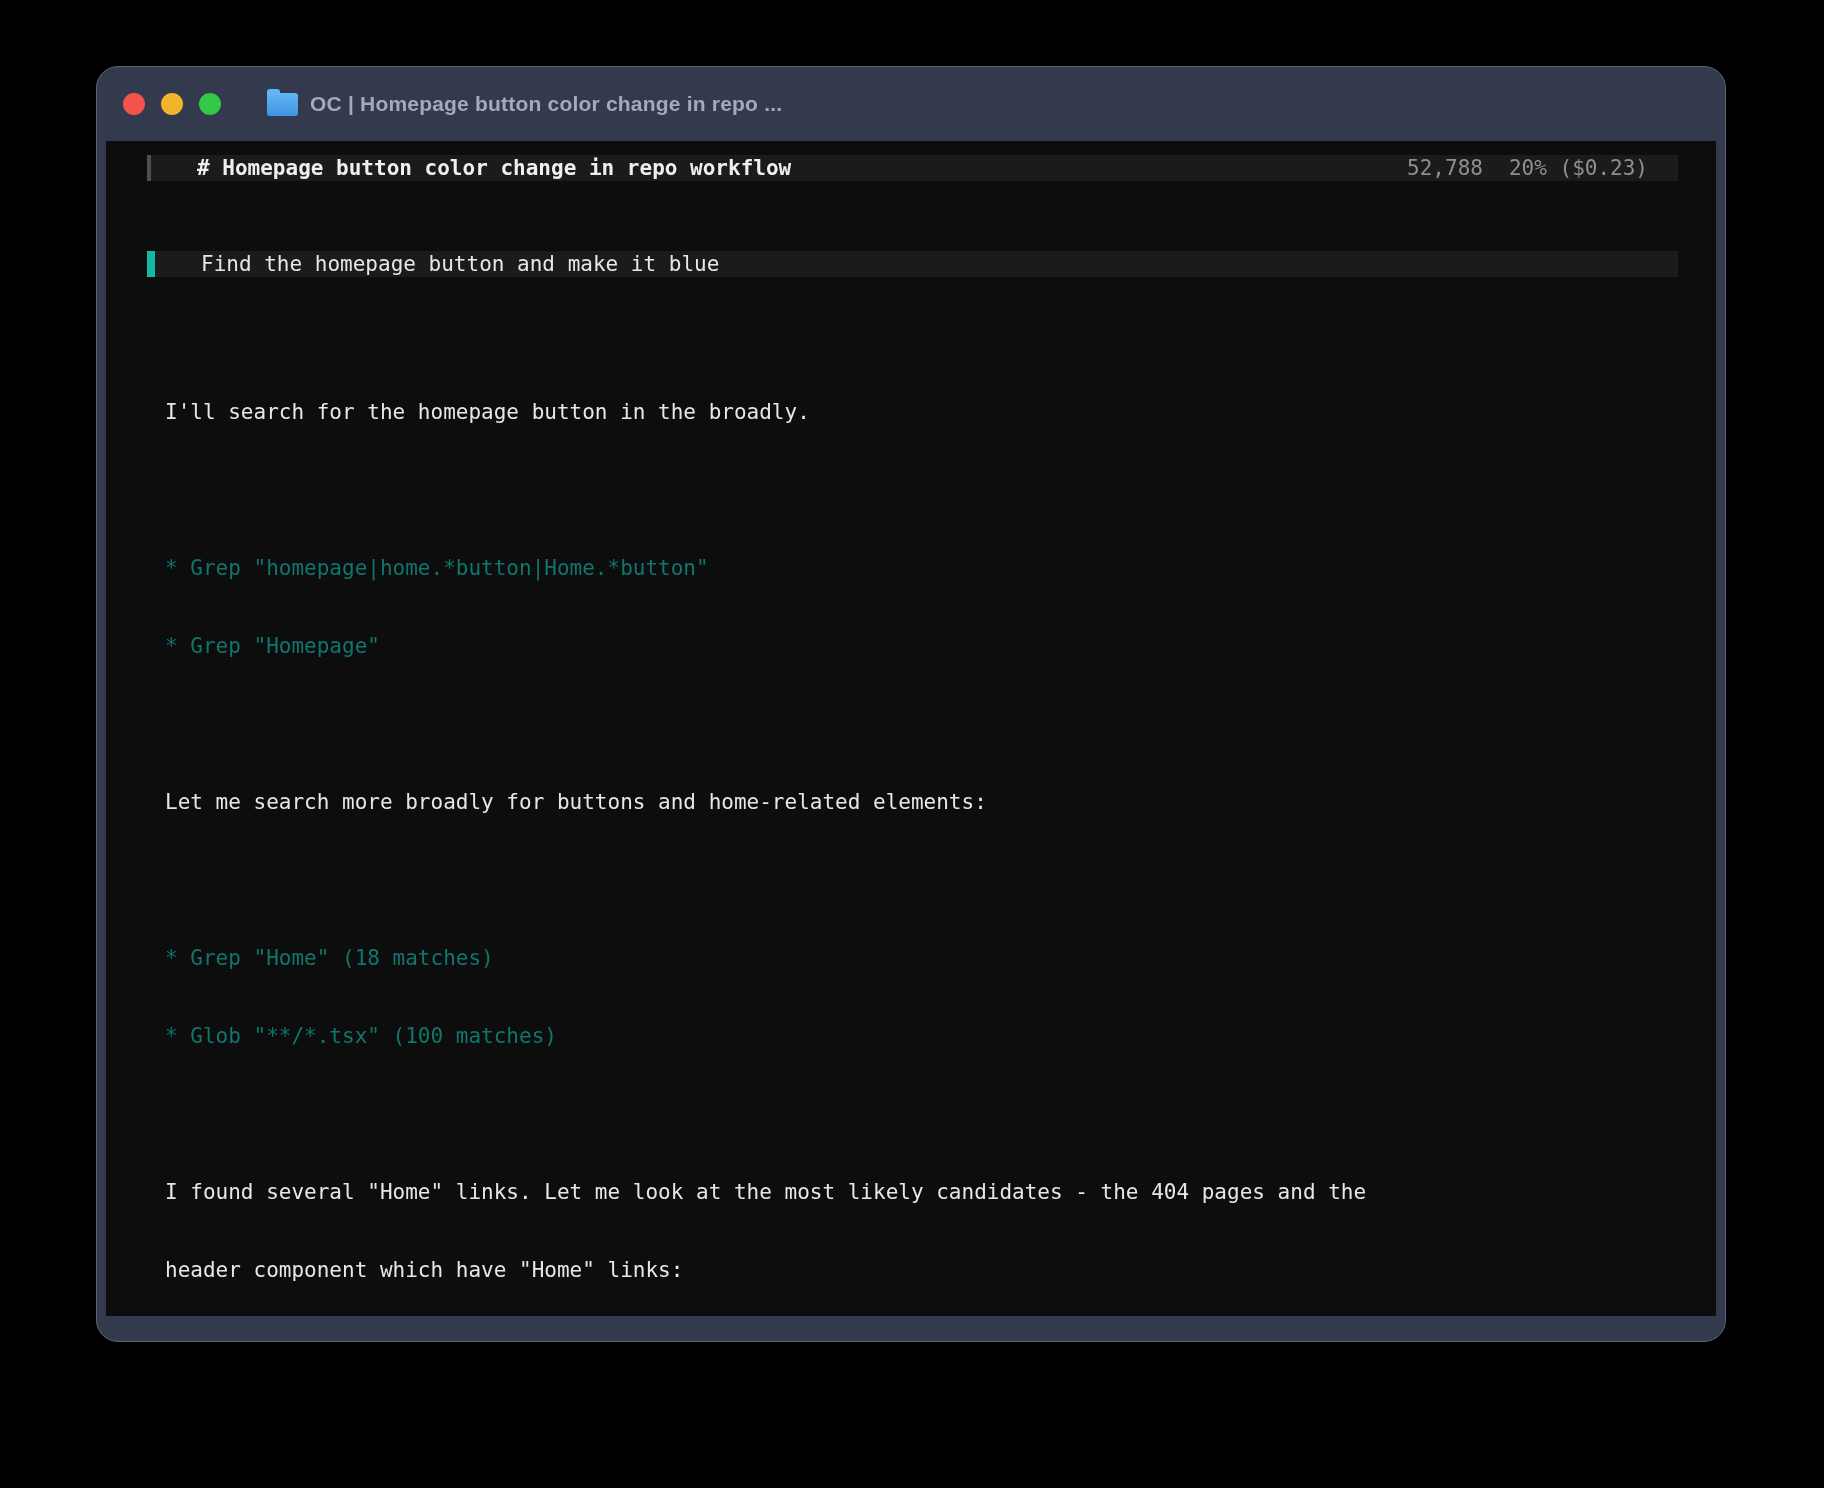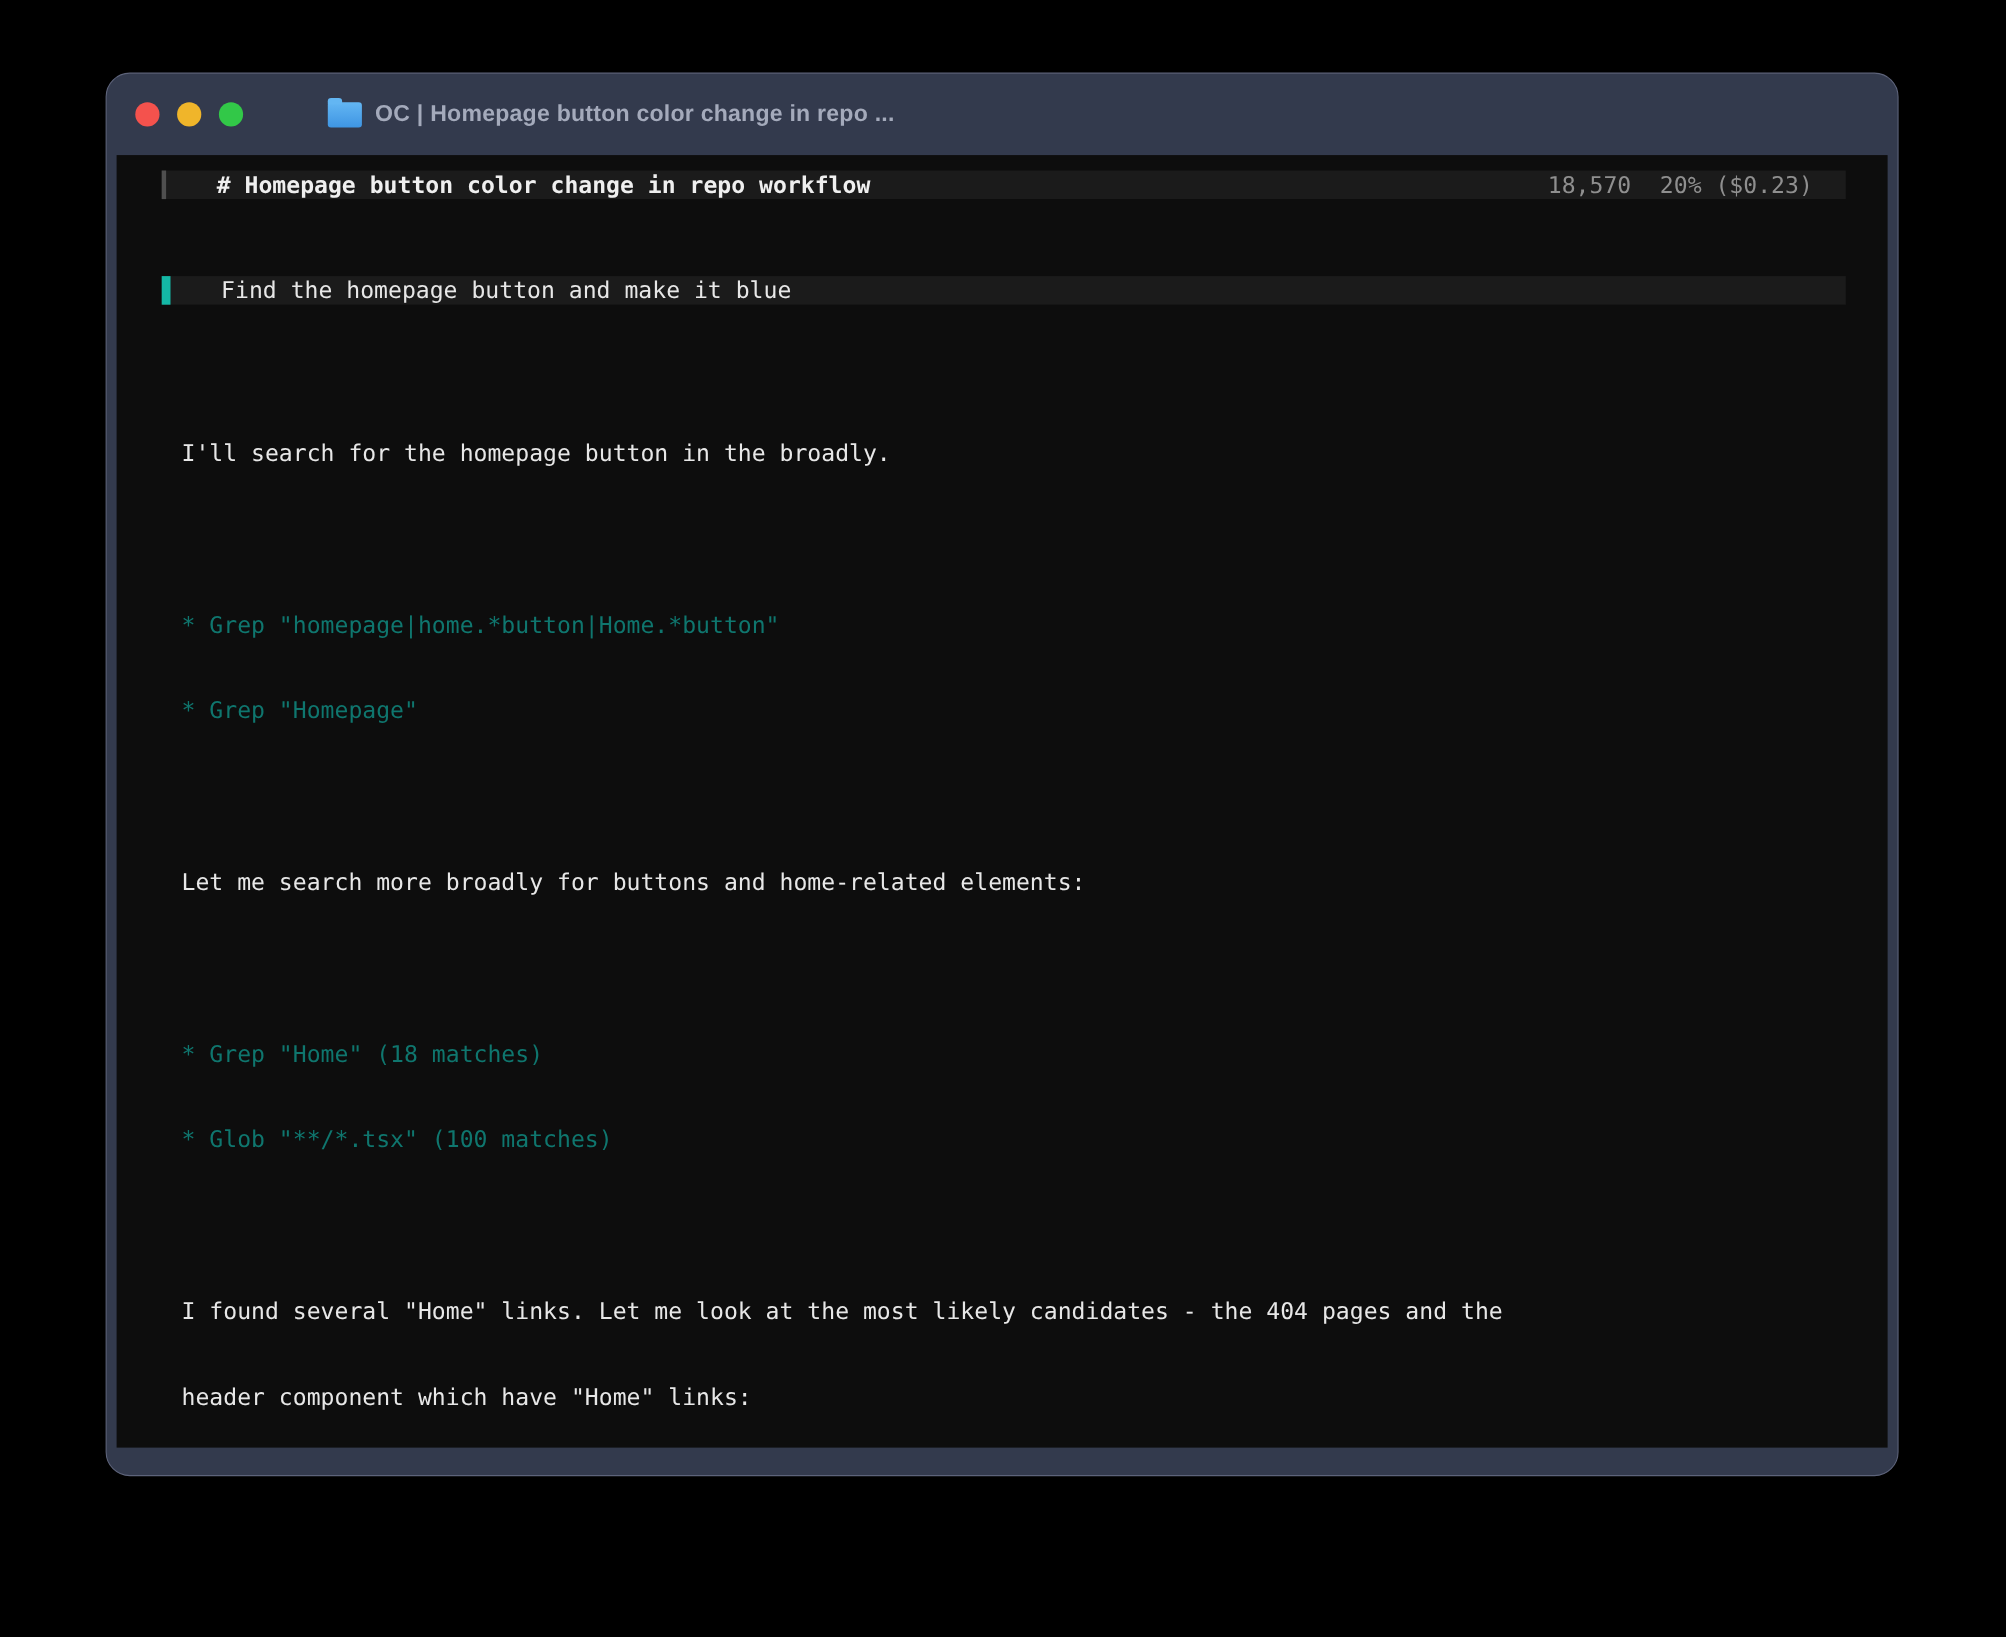--- a/index.html
+++ b/index.html
@@ -13,21 +13,20 @@
     background: #333a4d;
     border: 1px solid #5d637a;
     border-radius: 22px;
     overflow: hidden;
     display: flex; flex-direction: column;
   }
   .titlebar {
     height: 74px; flex: 0 0 74px;
     display: flex; align-items: center;
     padding-left: 26px;
-    gap: 31px;
   }
   .lights { display: flex; gap: 16px; align-items: center; }
   .light { width: 22px; height: 22px; border-radius: 50%; border: none; padding: 0; cursor: default; }
   .light.red { background: #f4524d; }
   .light.yellow { background: #f0b52a; }
   .light.green { background: #32c848; }
   .title-group { display: flex; align-items: center; gap: 12px; margin-left: 46px; }
   .folder {
     width: 31px; height: 23px; position: relative;
     background: linear-gradient(#63b6f3, #3e95e3);
@@ -93,21 +92,21 @@
     <div class="title-group">
       <span class="folder"></span>
       <span class="window-title">OC | Homepage button color change in repo ...</span>
     </div>
   </div>
 
   <div class="content">
 
     <div class="block session-header">
       <span class="session-title"># Homepage button color change in repo workflow</span>
-      <span class="session-stats"><span>18,570</span><span>20% ($0.23)</span></span>
+      <span class="session-stats"><span>52,788</span><span>20% ($0.23)</span></span>
     </div>
 
     <div class="block user-block">
       <span>Find the homepage button and make it blue</span>
     </div>
 
     <div class="transcript">
 
       <div class="para">
         <div class="line">I'll search for the homepage button in the broadly.</div>

